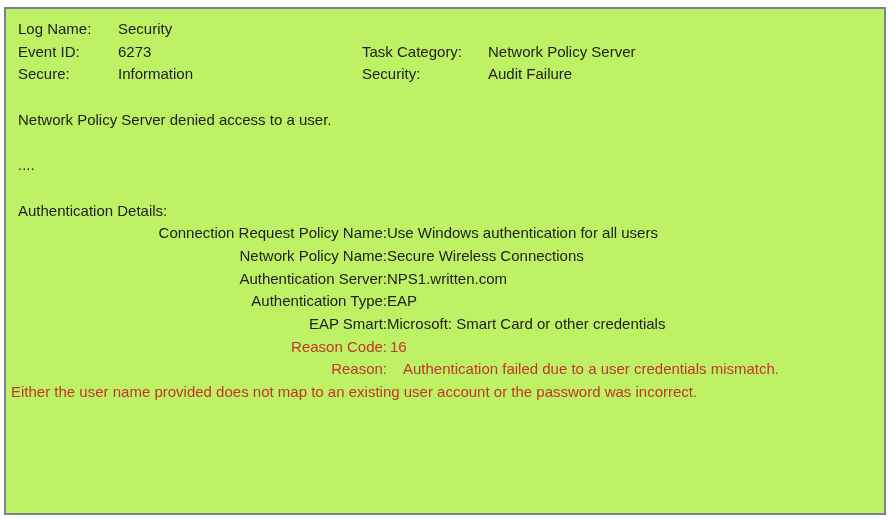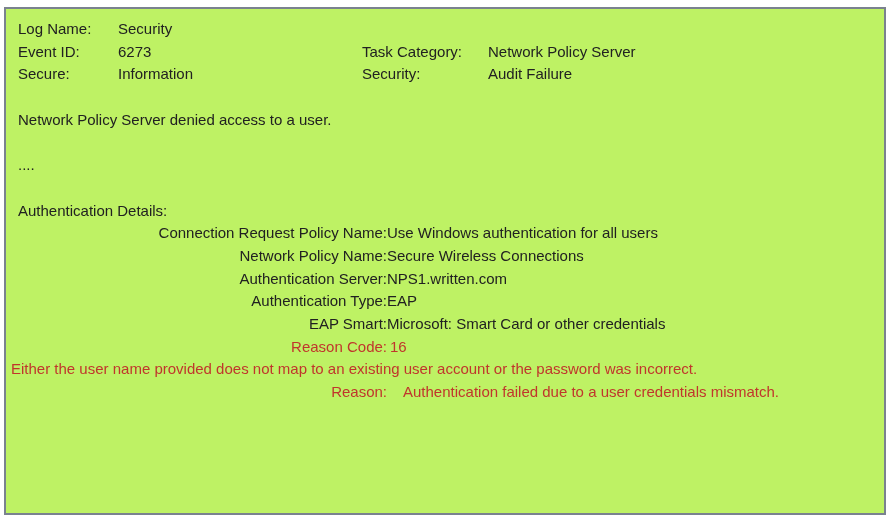--- a/index.html
+++ b/index.html
@@ -91,21 +91,21 @@
       </div>
       <div class="line detail-row">
         <span class="d-label">Authentication Type:</span><span class="d-value">EAP</span>
       </div>
       <div class="line detail-row">
         <span class="d-label">EAP Smart:</span><span class="d-value">Microsoft: Smart Card or other credentials</span>
       </div>
       <div class="line detail-row alert">
         <span class="d-label">Reason Code:</span><span class="d-value shift-sm">16</span>
       </div>
-      <div class="line footer-line alert">Either the user name provided does not map to an existing user account or the password was incorrect.</div>
-
       <div class="line detail-row alert">
         <span class="d-label">Reason:</span><span class="d-value shift-md">Authentication failed due to a user credentials mismatch.</span>
       </div>
+
+      <div class="line footer-line alert">Either the user name provided does not map to an existing user account or the password was incorrect.</div>
 
     </div>
   </div>
 </div>
 
 </body></html>

